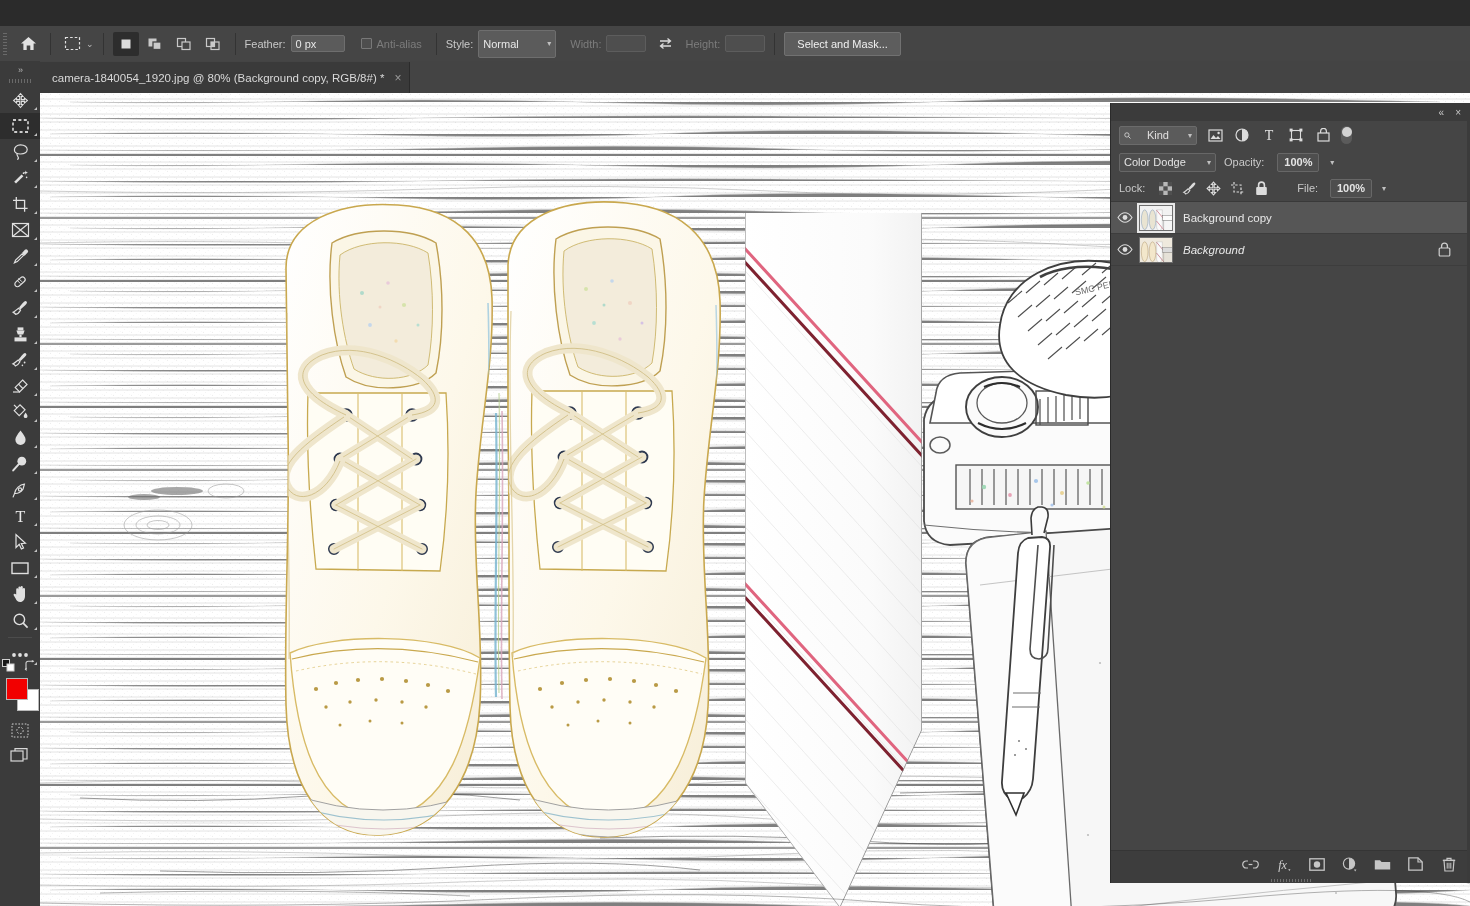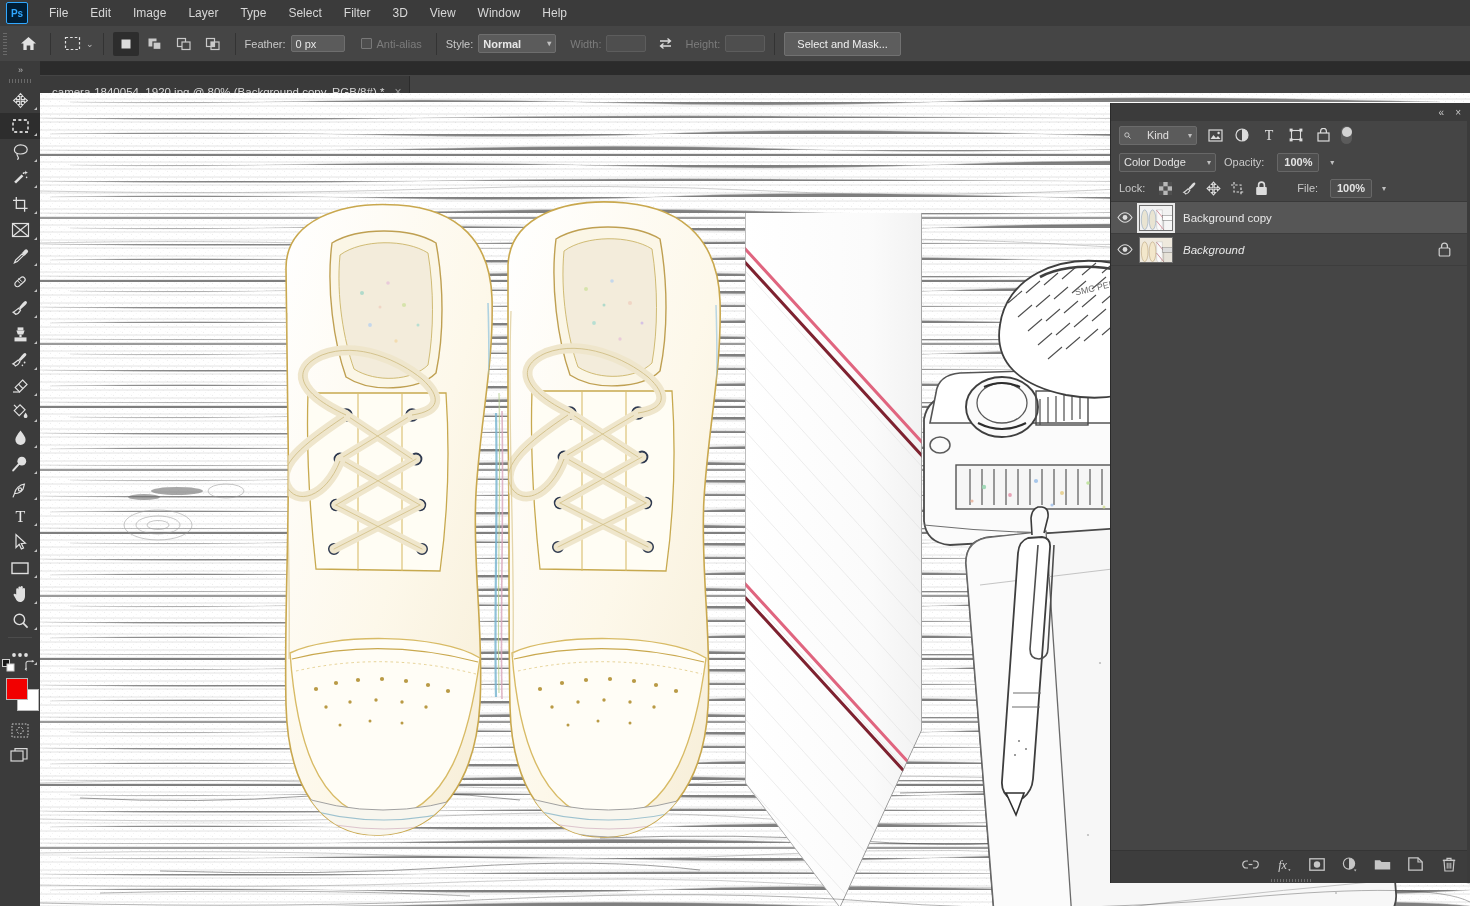--- a/index.html
+++ b/index.html
@@ -48,32 +48,32 @@
   .bool-btn.active{background:#2d2d2d;}
   .ob-label{font-size:11px;color:#c9c9c9;margin-right:5px;white-space:nowrap;}
   .ob-label.dim{color:#7c7c7c;}
   .ob-input{
     background:#5b5b5b;border:1px solid #6e6e6e;border-radius:2px;color:#e8e8e8;
     height:17px;line-height:17px;padding:0 4px;font-size:11px;box-sizing:border-box;
   }
   .ob-input.empty{background:#4e4e4e;border-color:#5d5d5d;}
   .ob-select{
     background:#5b5b5b;border:1px solid #6e6e6e;border-radius:2px;color:#e8e8e8;
-    height:19px;padding:0 4px;font-size:11px;box-sizing:border-box;
-    display:flex;align-items:center;justify-content:space-between;min-width:78px;font-weight:bold;
+    height:28px;padding:0 4px;font-size:11px;box-sizing:border-box;
+    display:flex;align-items:center;justify-content:space-between;min-width:78px;
   }
   .cbx{width:9px;height:9px;border:1px solid #787878;background:#4e4e4e;margin-right:5px;border-radius:1px;}
   .ob-btn{
     background:#5d5d5d;border:1px solid #717171;border-radius:2px;color:#f0f0f0;
     height:22px;padding:0 12px;font-size:11px;display:flex;align-items:center;
   }
 
   
   .tabbar{
-    position:absolute;left:40px;top:75px;width:1430px;height:32px;
+    position:absolute;left:40px;top:61px;width:1430px;height:32px;
     background:#444;border-bottom:1px solid #2b2b2b;display:flex;align-items:flex-end;
   }
   .doctab{
     height:31px;background:#3a3a3a;display:flex;align-items:center;
     padding:0 8px 0 12px;font-size:11.5px;color:#d9d9d9;gap:10px;
     border-right:1px solid #2b2b2b;
   }
   .tab-close{color:#9a9a9a;font-size:12px;}
 
   
@@ -156,34 +156,20 @@
   .panel-grip{height:6px;background:#3d3d3d;display:flex;align-items:center;justify-content:center;}
   .panel-grip i{display:block;width:40px;height:3px;
     background:repeating-linear-gradient(to right,#6e6e6e 0 1px,transparent 1px 3px);}
   .scrollstrip{position:absolute;right:0;top:0;width:4px;height:780px;background:#3b3b3b;}
 </style>
 </head>
 <body>
 
 <div class="app">
 
-  <div class="menubar">
-    <div class="ps-logo">Ps</div>
-    <div class="menu-item">File</div>
-    <div class="menu-item">Edit</div>
-    <div class="menu-item">Image</div>
-    <div class="menu-item">Layer</div>
-    <div class="menu-item">Type</div>
-    <div class="menu-item">Select</div>
-    <div class="menu-item">Filter</div>
-    <div class="menu-item">3D</div>
-    <div class="menu-item">View</div>
-    <div class="menu-item">Window</div>
-    <div class="menu-item">Help</div>
-  </div>
 
   <div class="optionsbar">
     <div class="ob-grip"></div>
 
     <div class="home-ico">
       <svg width="17" height="15" viewBox="0 0 17 15">
         <path d="M8.5 1 L16 7.6 L13.6 7.6 L13.6 14 L10.3 14 L10.3 9.4 L6.7 9.4 L6.7 14 L3.4 14 L3.4 7.6 L1 7.6 Z" fill="#e2e2e2"></path>
       </svg>
     </div>
 

